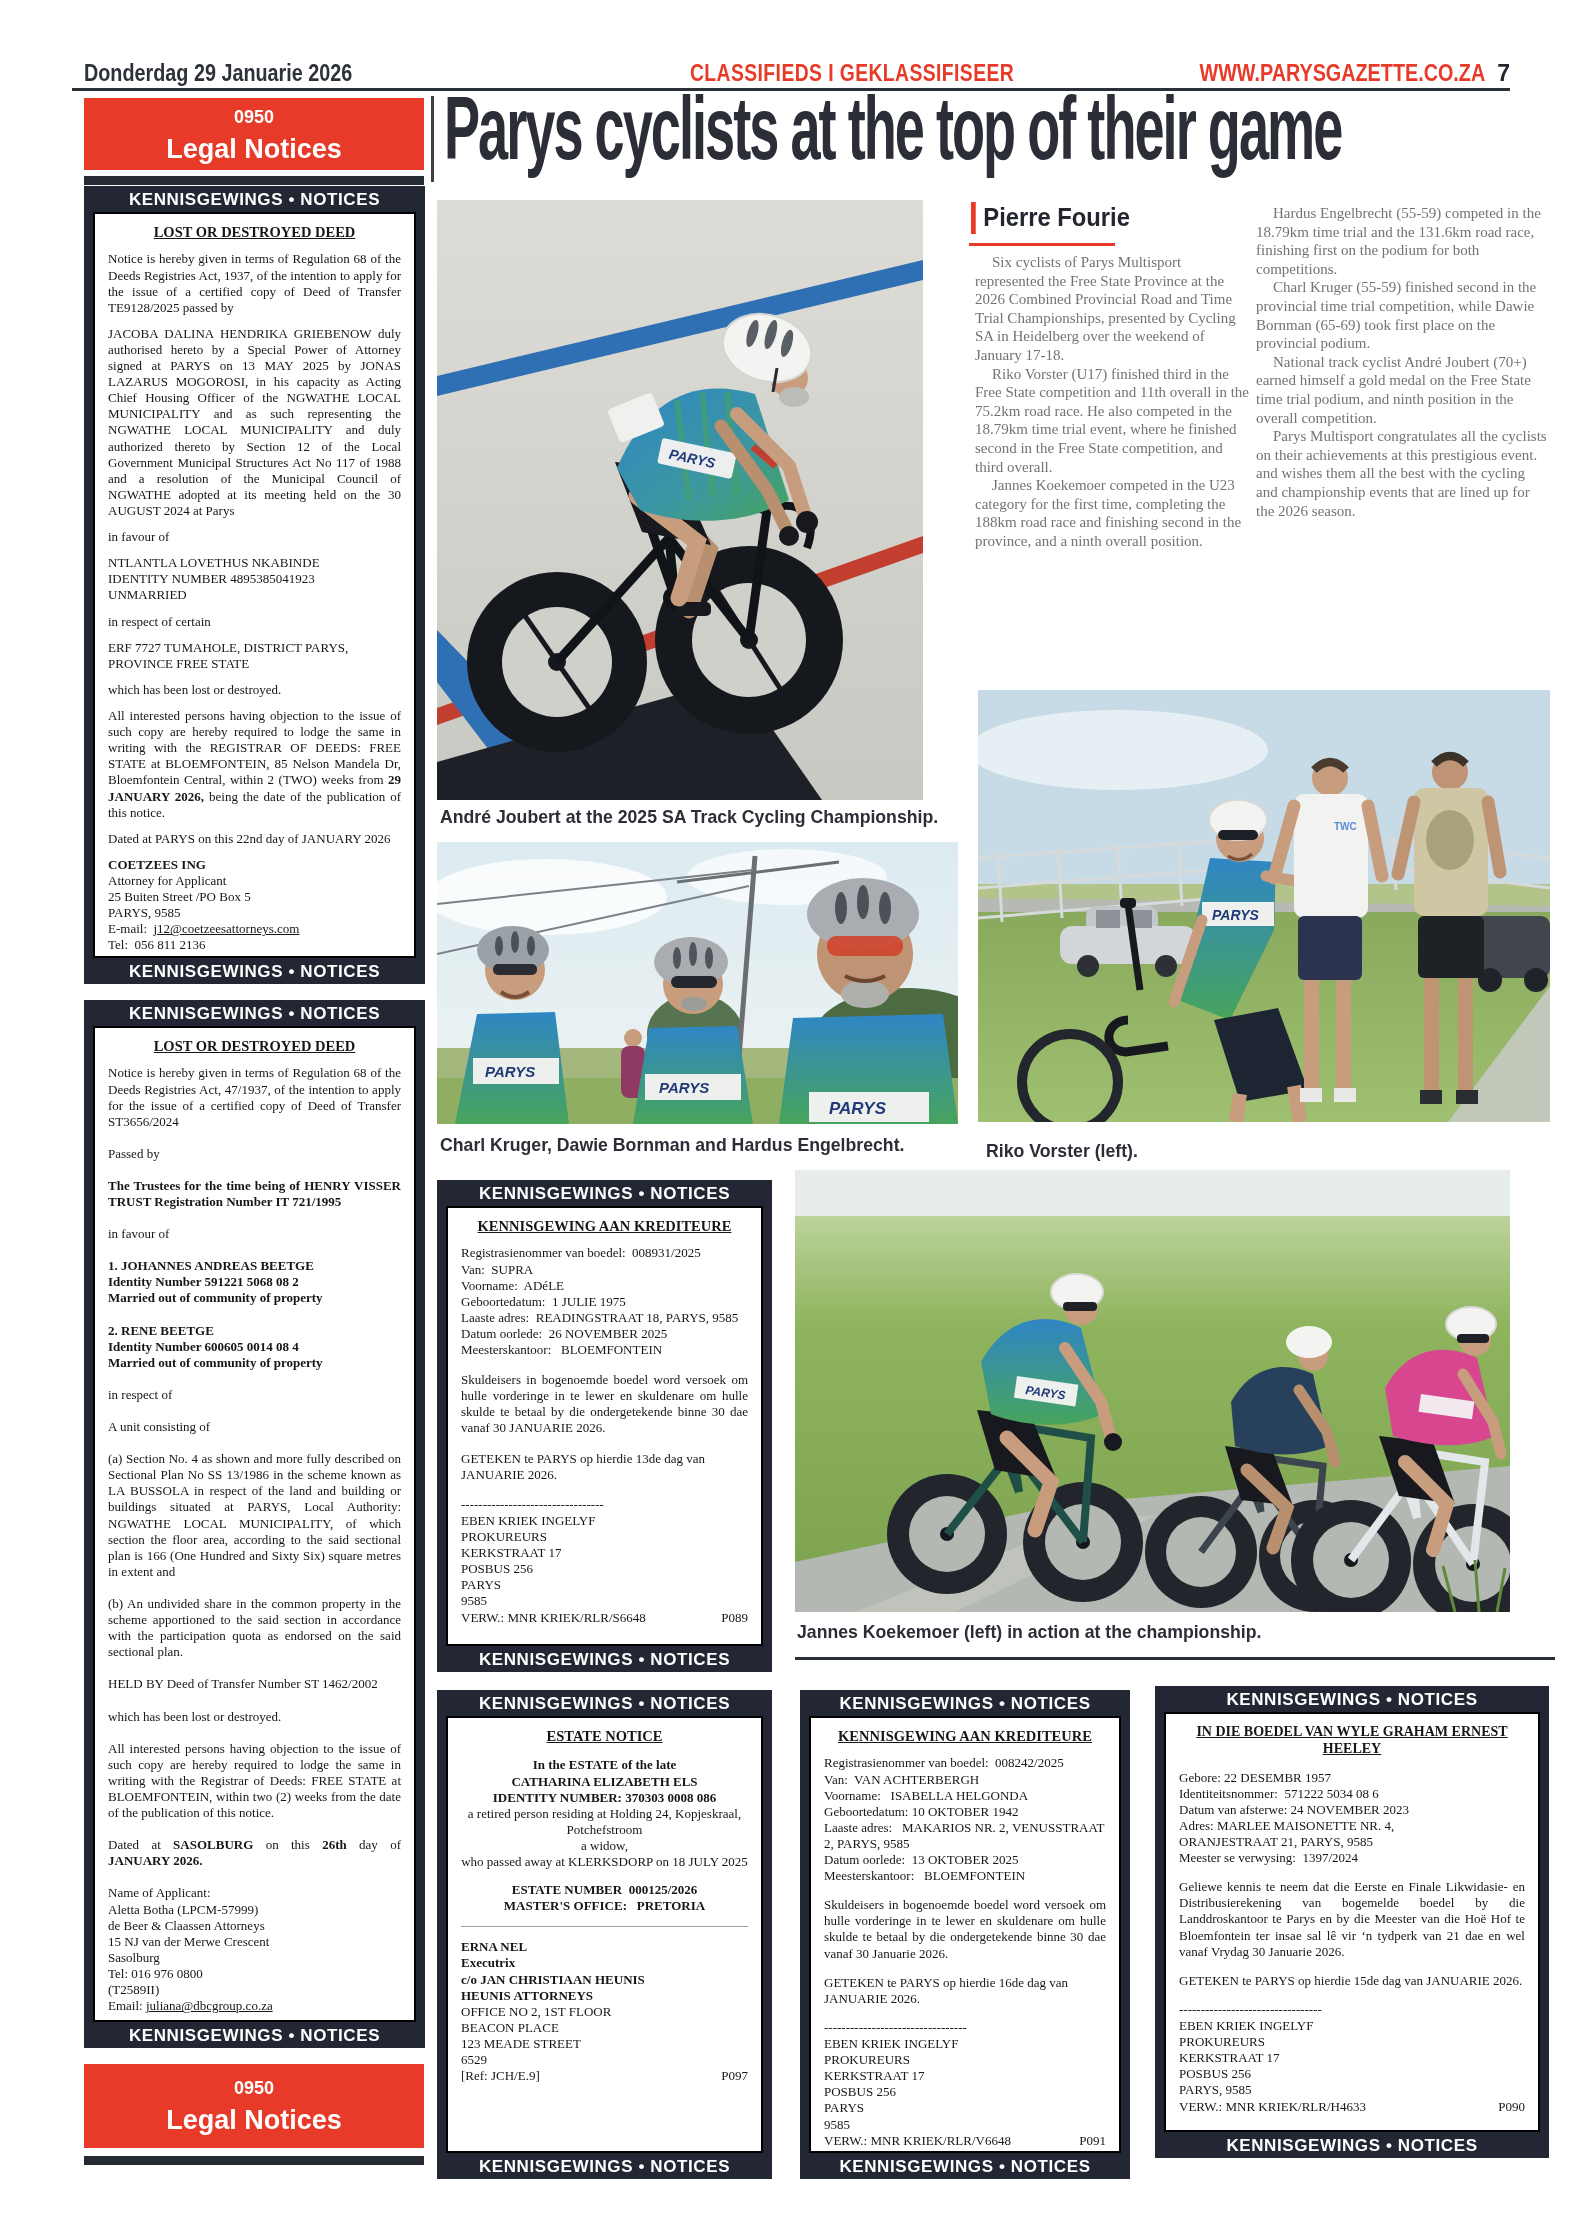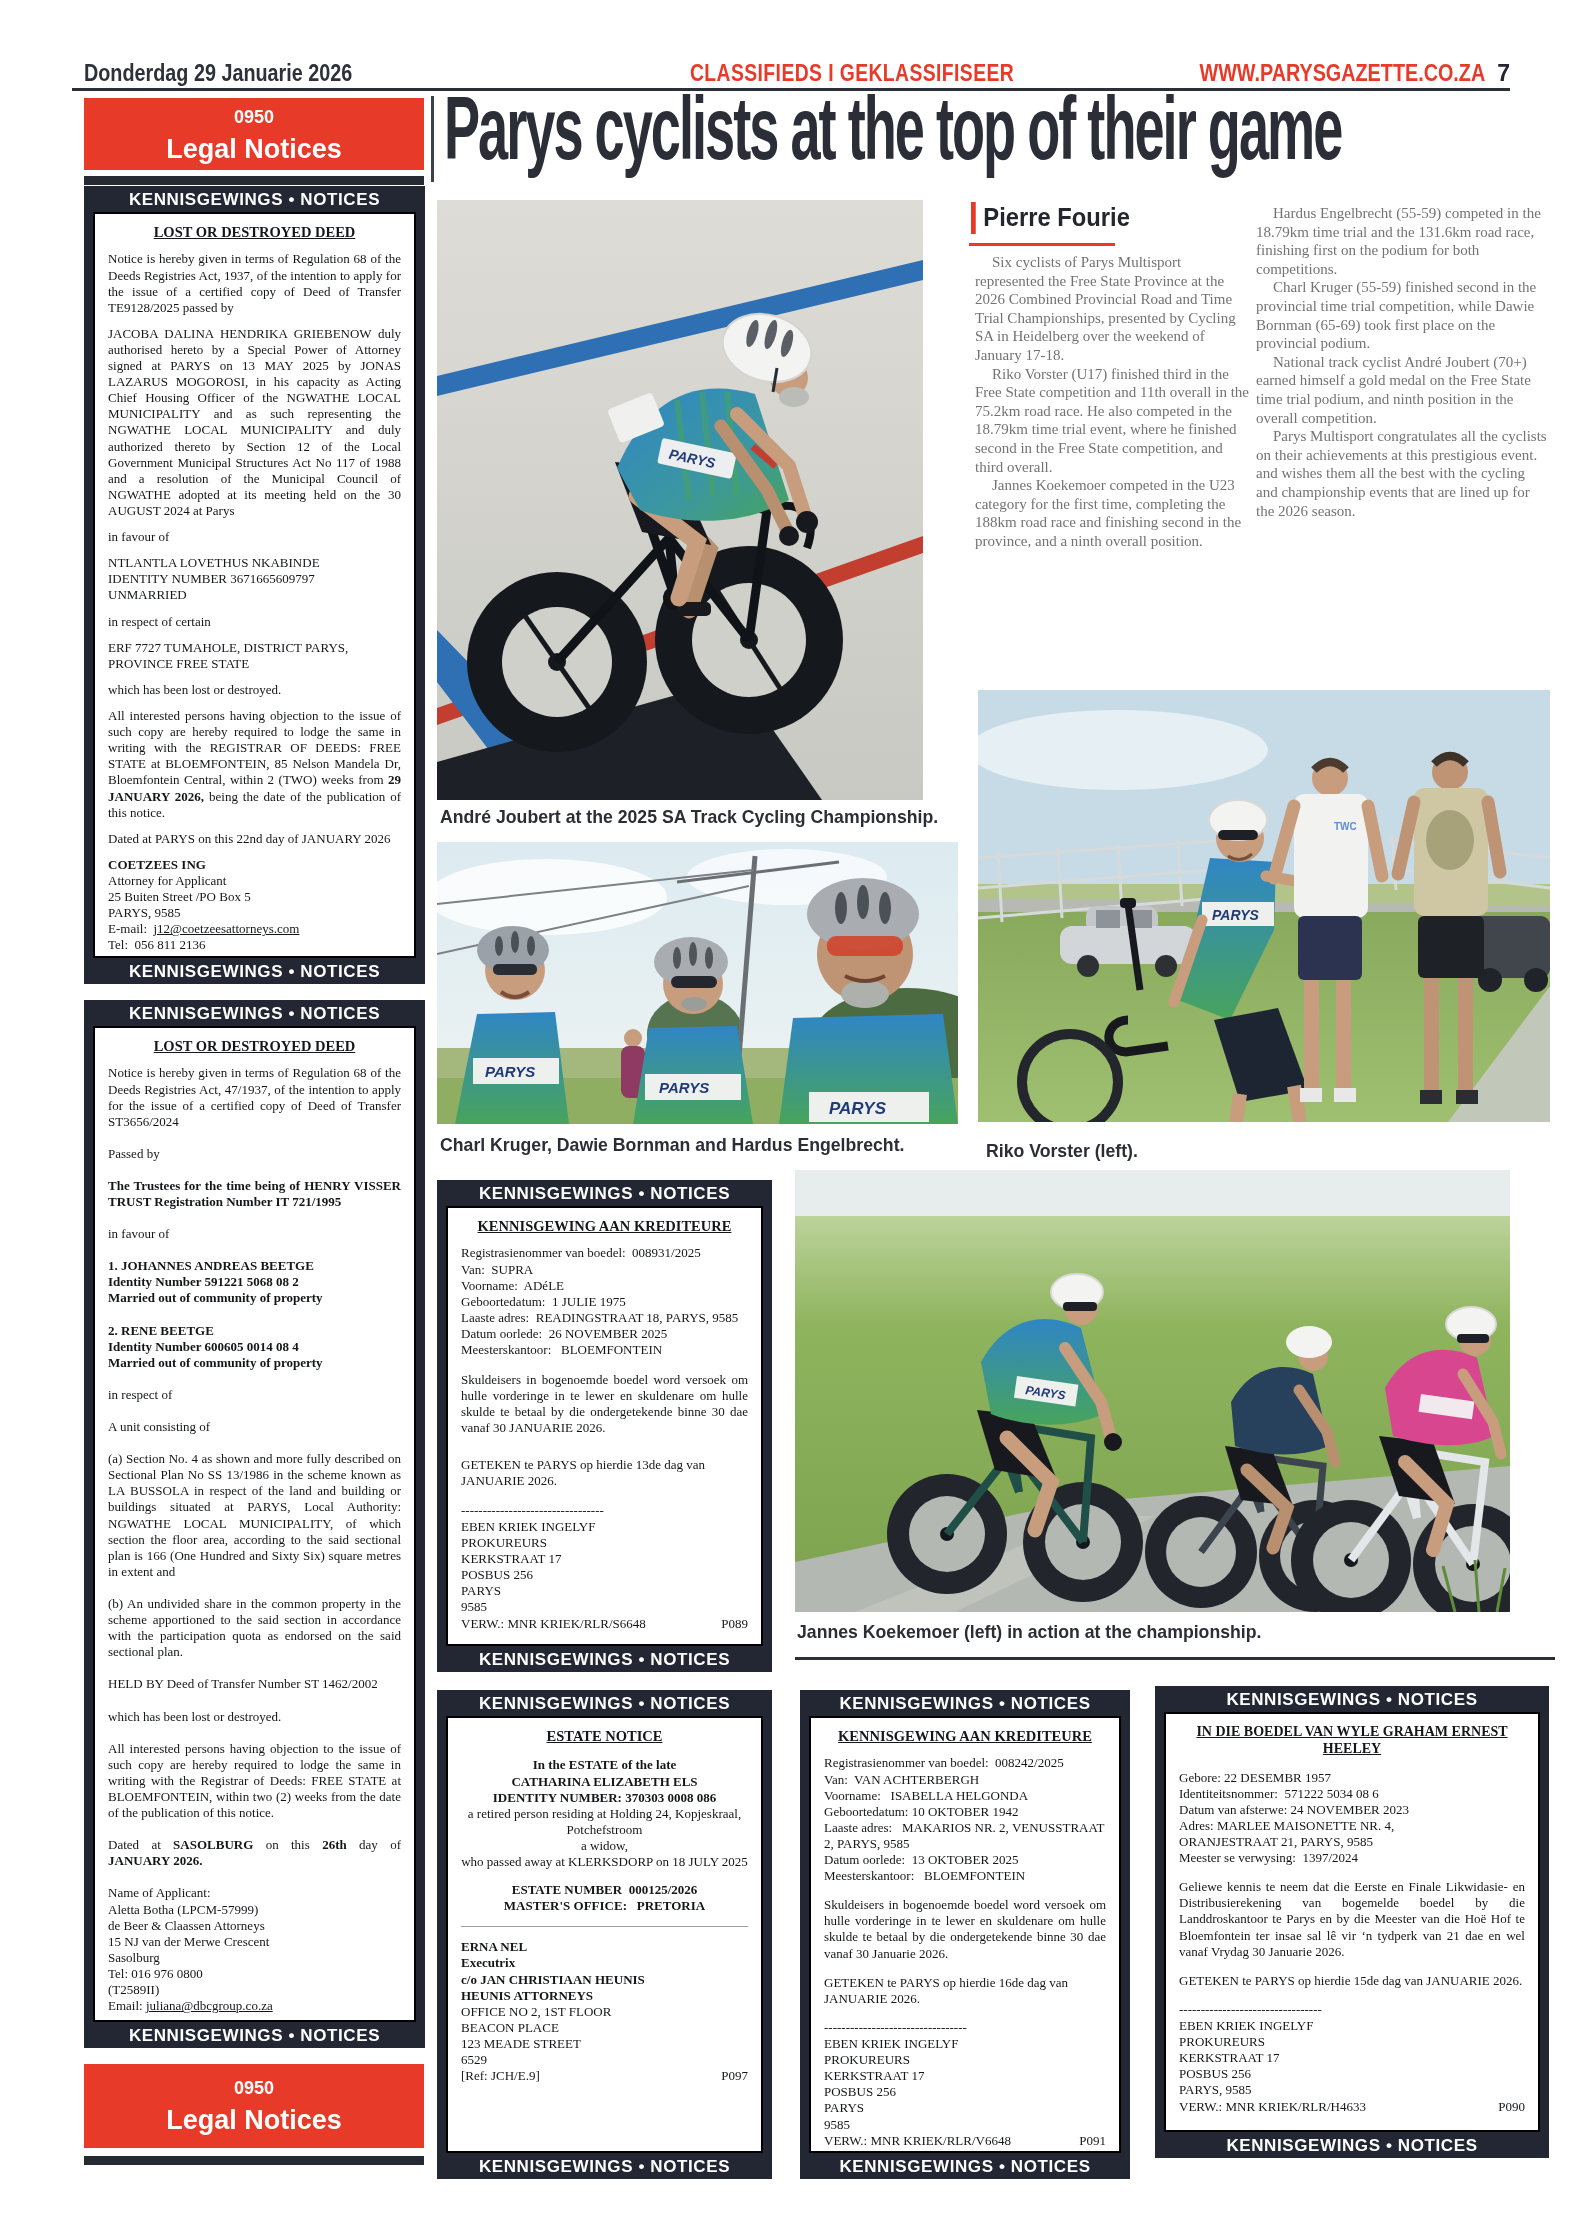--- a/index.html
+++ b/index.html
@@ -83,21 +83,21 @@
 
   <div class="nbox" style="left:84px;top:186px;width:341px;height:798px;">
     <div class="nbar">KENNISGEWINGS • NOTICES</div>
     <div class="ninner">
       <p class="ntitle">LOST OR DESTROYED DEED</p>
       <p class="nt sp">Notice is hereby given in terms of Regulation 68 of the Deeds Registries Act, 1937, of the intention to apply for the issue of a certified copy of Deed of Transfer TE9128/2025 passed by</p>
       <p class="nt sp">JACOBA DALINA HENDRIKA GRIEBENOW duly authorised hereto by a Special Power of Attorney signed at PARYS on 13 MAY 2025 by JONAS LAZARUS MOGOROSI, in his capacity as Acting Chief Housing Officer of the NGWATHE LOCAL MUNICIPALITY and as such representing the NGWATHE LOCAL MUNICIPALITY and duly authorized thereto by Section 12 of the Local Government Municipal Structures Act No 117 of 1988 and a resolution of the Municipal Council of NGWATHE adopted at its meeting held on the 30 AUGUST 2024 at Parys</p>
       <p class="ln sp">in favour of</p>
       <div class="sp">
         <p class="ln">NTLANTLA LOVETHUS NKABINDE</p>
-        <p class="ln">IDENTITY NUMBER 3671665609797</p>
+        <p class="ln">IDENTITY NUMBER 4895385041923</p>
         <p class="ln">UNMARRIED</p>
       </div>
       <p class="ln sp">in respect of certain</p>
       <div class="sp">
         <p class="ln">ERF 7727 TUMAHOLE, DISTRICT PARYS,</p>
         <p class="ln">PROVINCE FREE STATE</p>
       </div>
       <p class="ln sp">which has been lost or destroyed.</p>
       <p class="nt sp"><span>All interested persons having objection to the issue of such copy are hereby required to lodge the same in writing with the REGISTRAR OF DEEDS: FREE STATE at BLOEMFONTEIN, 85 Nelson Mandela Dr, Bloemfontein Central, within 2 (TWO) weeks from </span><span class="b">29 JANUARY 2026,</span><span> being the date of the publication of this notice.</span></p>
       <p class="ln sp">Dated at PARYS on this 22nd day of JANUARY 2026</p>
@@ -483,21 +483,21 @@
       <div class="sp">
         <p class="ln">Registrasienommer van boedel:  008931/2025</p>
         <p class="ln">Van:  SUPRA</p>
         <p class="ln">Voorname:  ADéLE</p>
         <p class="ln">Geboortedatum:  1 JULIE 1975</p>
         <p class="ln">Laaste adres:  READINGSTRAAT 18, PARYS, 9585</p>
         <p class="ln">Datum oorlede:  26 NOVEMBER 2025</p>
         <p class="ln">Meesterskantoor:   BLOEMFONTEIN</p>
       </div>
       <p class="nt" style="margin-top:14px">Skuldeisers in bogenoemde boedel word versoek om hulle vorderinge in te lewer en skuldenare om hulle skulde te betaal by die ondergetekende binne 30 dae vanaf 30 JANUARIE 2026.</p>
-      <p class="ln" style="margin-top:20px">GETEKEN te PARYS op hierdie 13de dag van JANUARIE 2026.</p>
+      <p class="ln" style="margin-top:14px">GETEKEN te PARYS op hierdie 13de dag van JANUARIE 2026.</p>
       <p class="ln" style="margin-top:14px">---------------------------------</p>
       <p class="ln">EBEN KRIEK INGELYF</p>
       <p class="ln">PROKUREURS</p>
       <p class="ln">KERKSTRAAT 17</p>
       <p class="ln">POSBUS 256</p>
       <p class="ln">PARYS</p>
       <p class="ln">9585</p>
       <div class="refrow">
         <span>VERW.:  MNR KRIEK/RLR/S6648</span>
         <span>P089</span>

